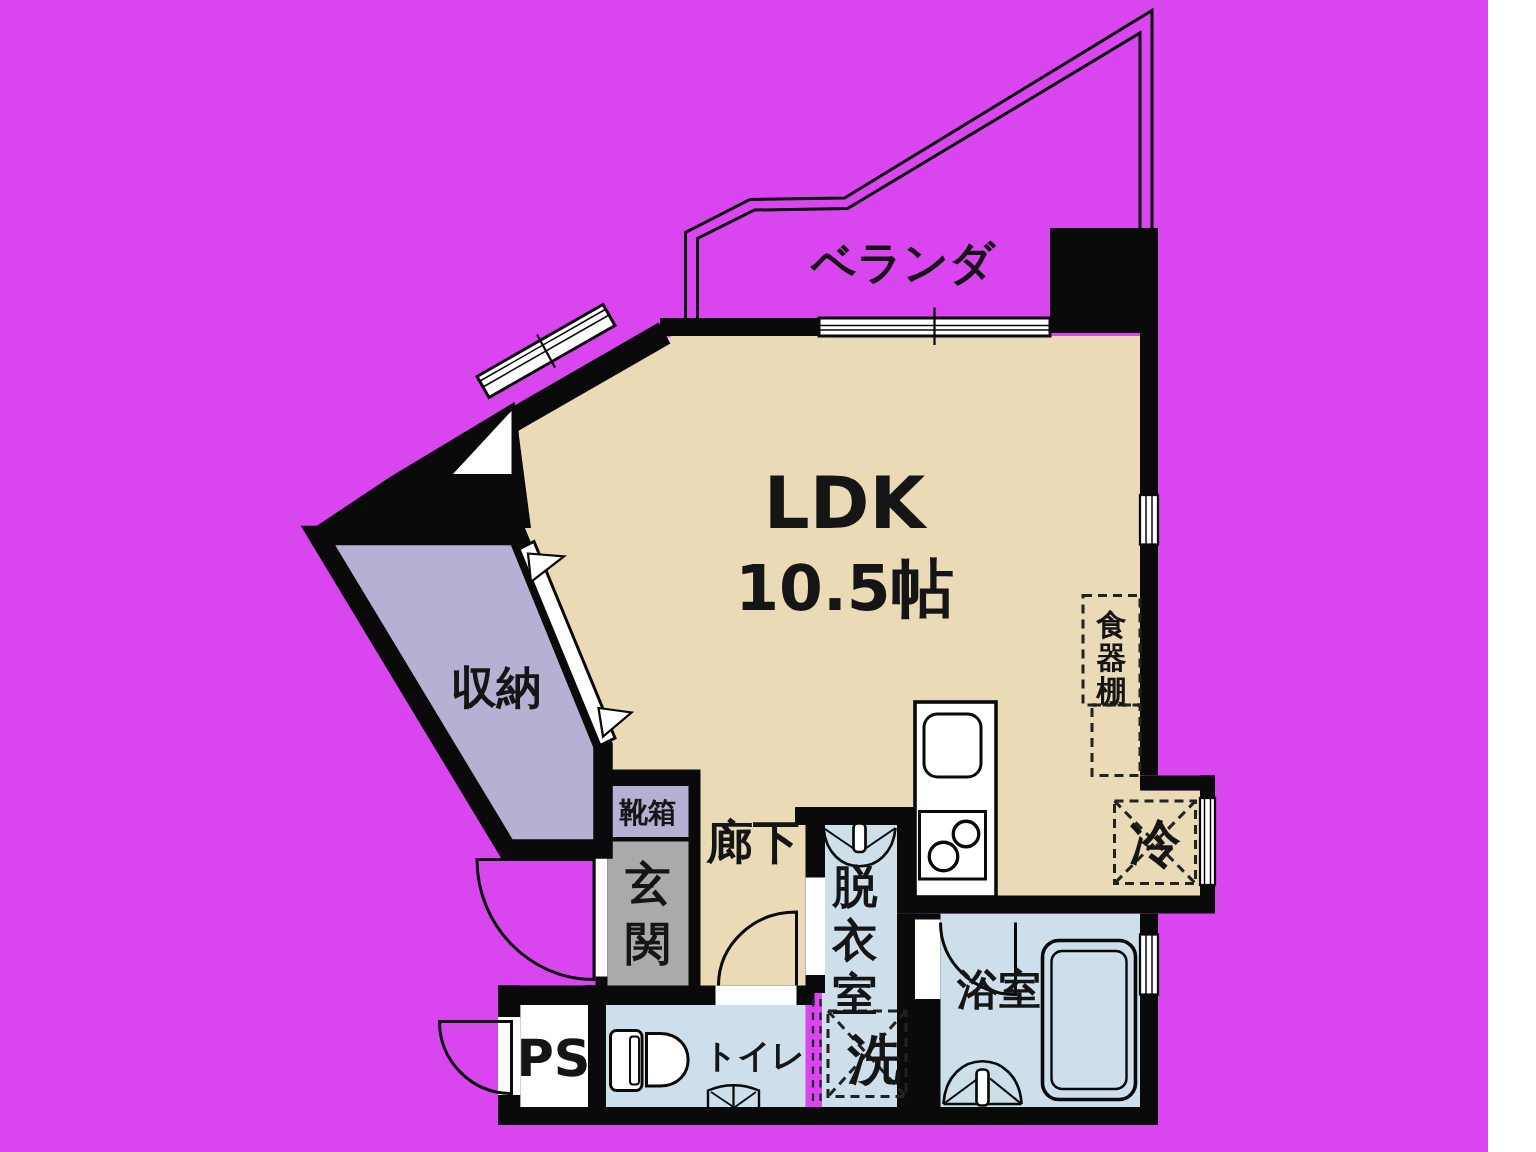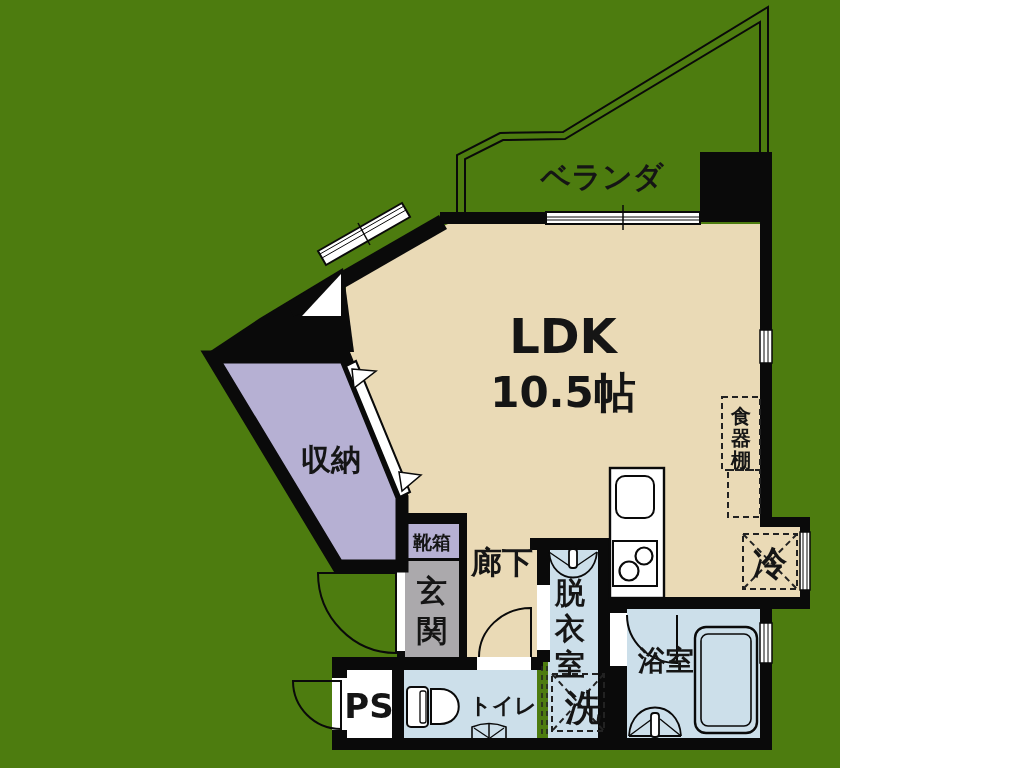--- a/index.html
+++ b/index.html
@@ -1,16 +1,16 @@
 <!DOCTYPE html>
 <html><head>
 <meta charset="utf-8">
 <style>
   html,body{margin:0;padding:0;background:#ffffff;}
-  .stage{position:relative;width:840px;height:768px;background:#4d7c0f;overflow:hidden;
+  .stage{position:relative;width:992px;height:768px;background:#d946ef;overflow:hidden;
          font-family:"DejaVu Sans","Liberation Sans",sans-serif;}
   svg{display:block}
   text{font-family:"DejaVu Sans","Liberation Sans",sans-serif;font-weight:bold;fill:#151515;}
   .t-veranda{font-size:30px}
   .t-ldk{font-size:48px}
   .t-ldksize{font-size:42px}
   .t-storage{font-size:30px}
   .t-shoebox{font-size:19px}
   .t-genkan{font-size:30px}
   .t-hall{font-size:31px}

